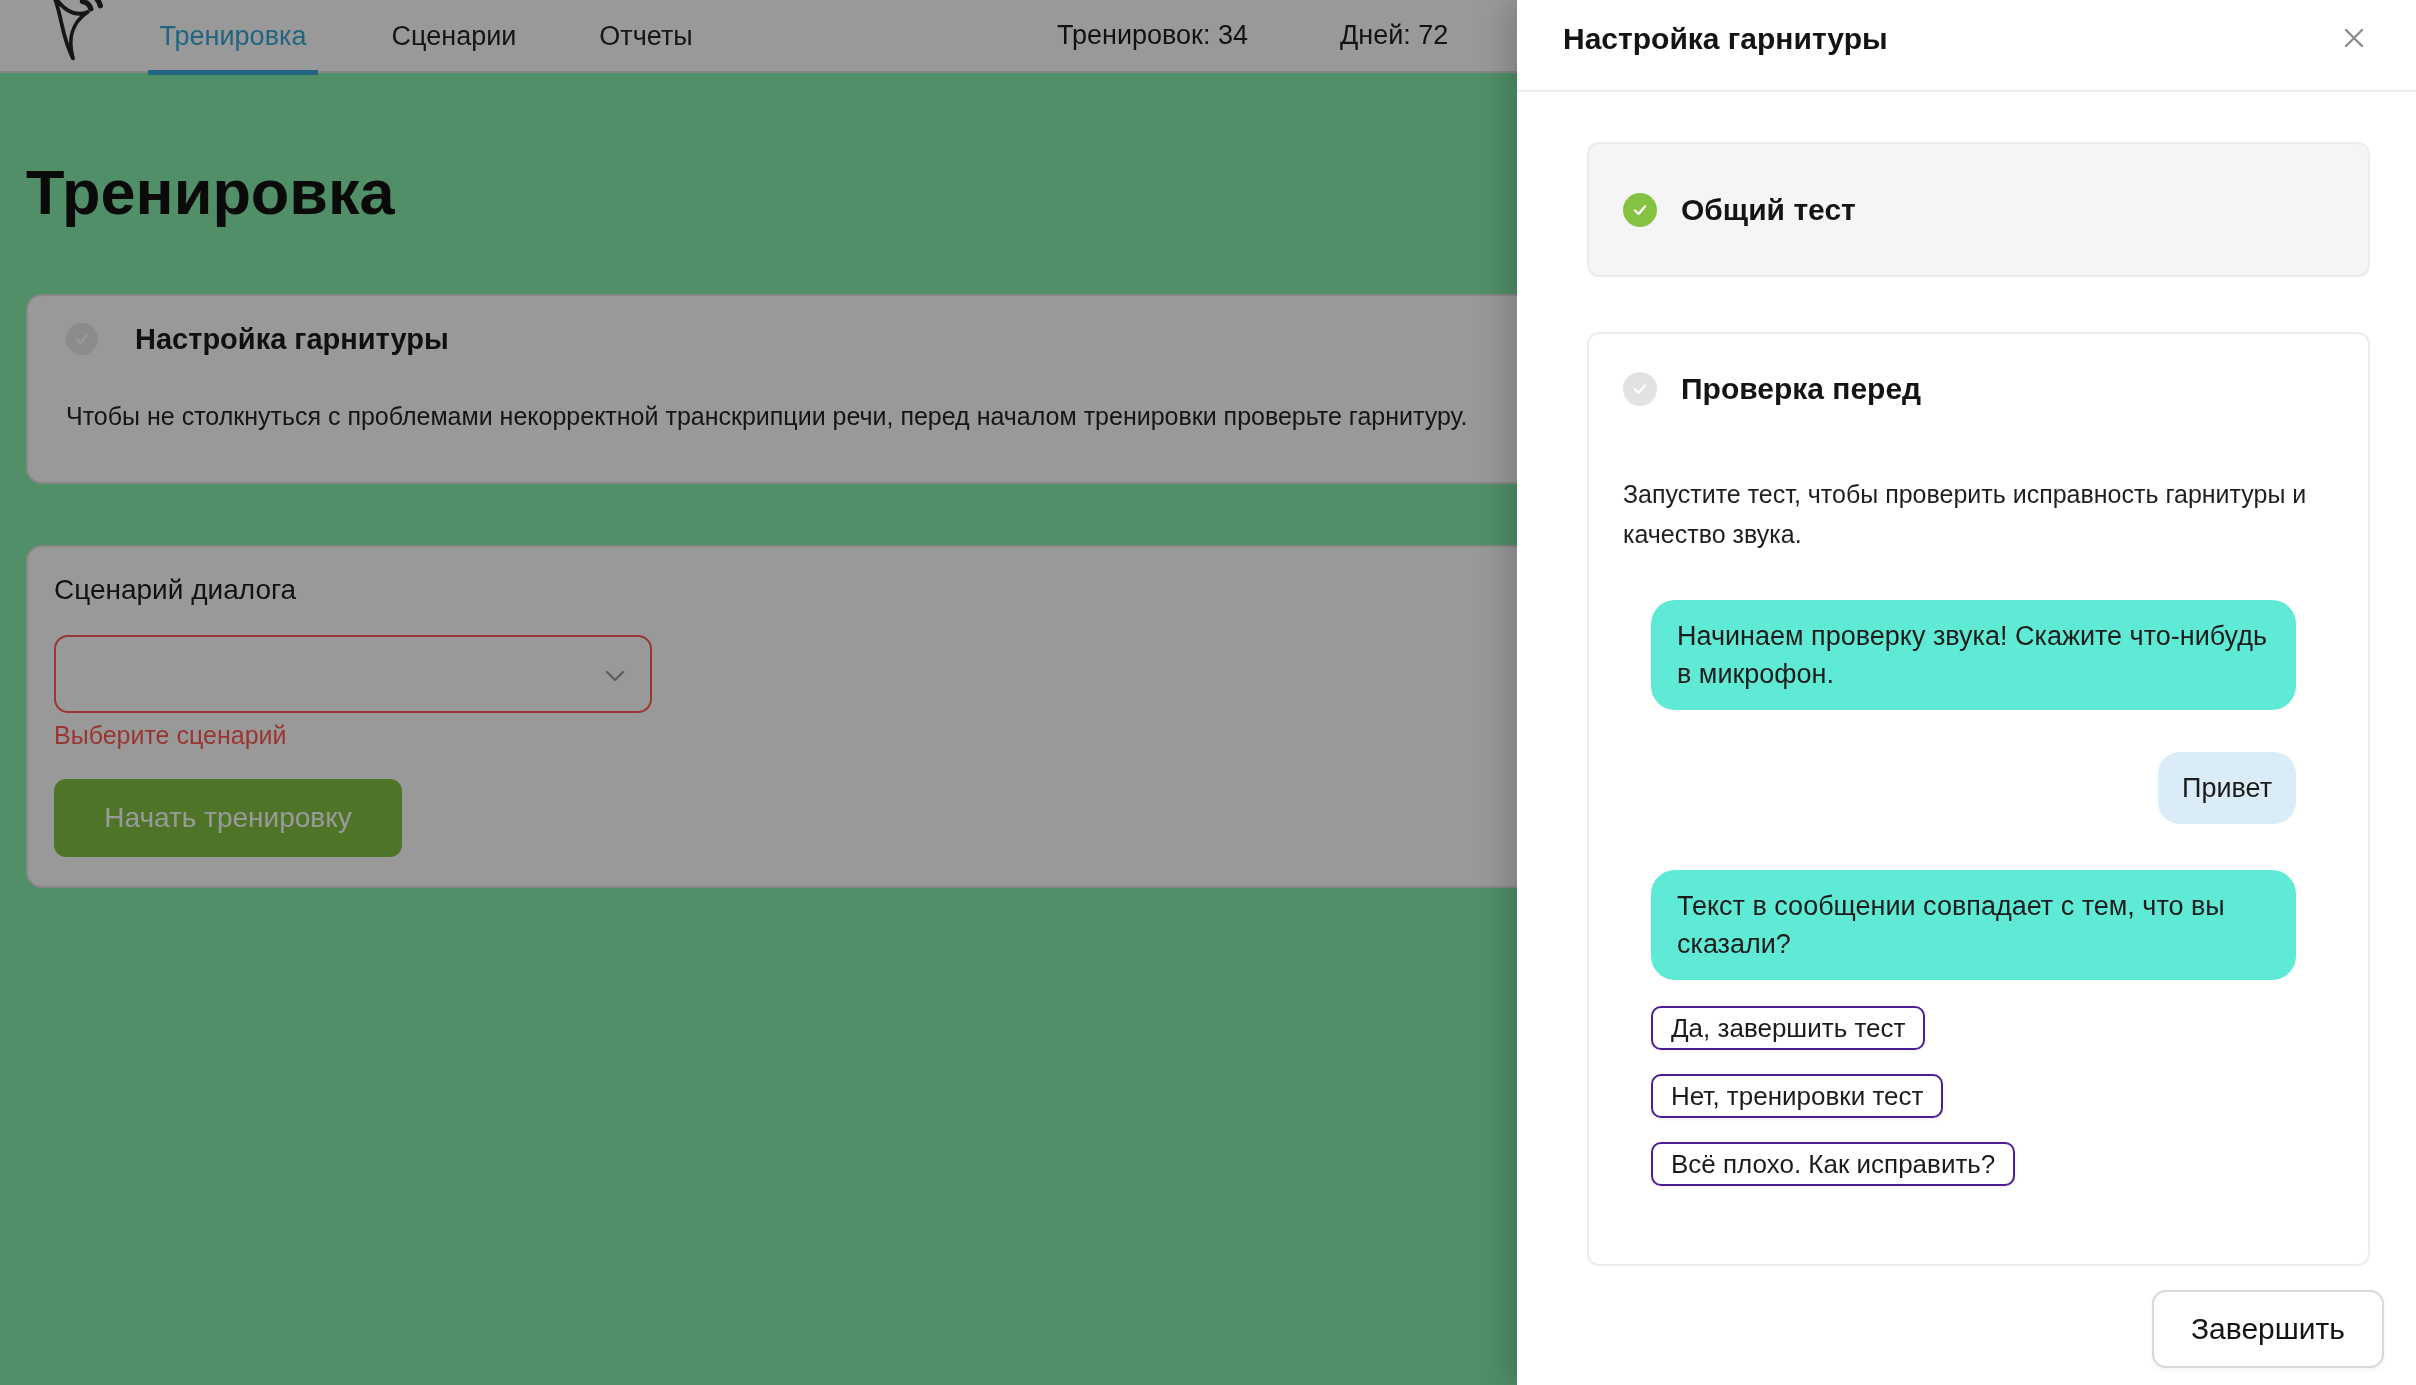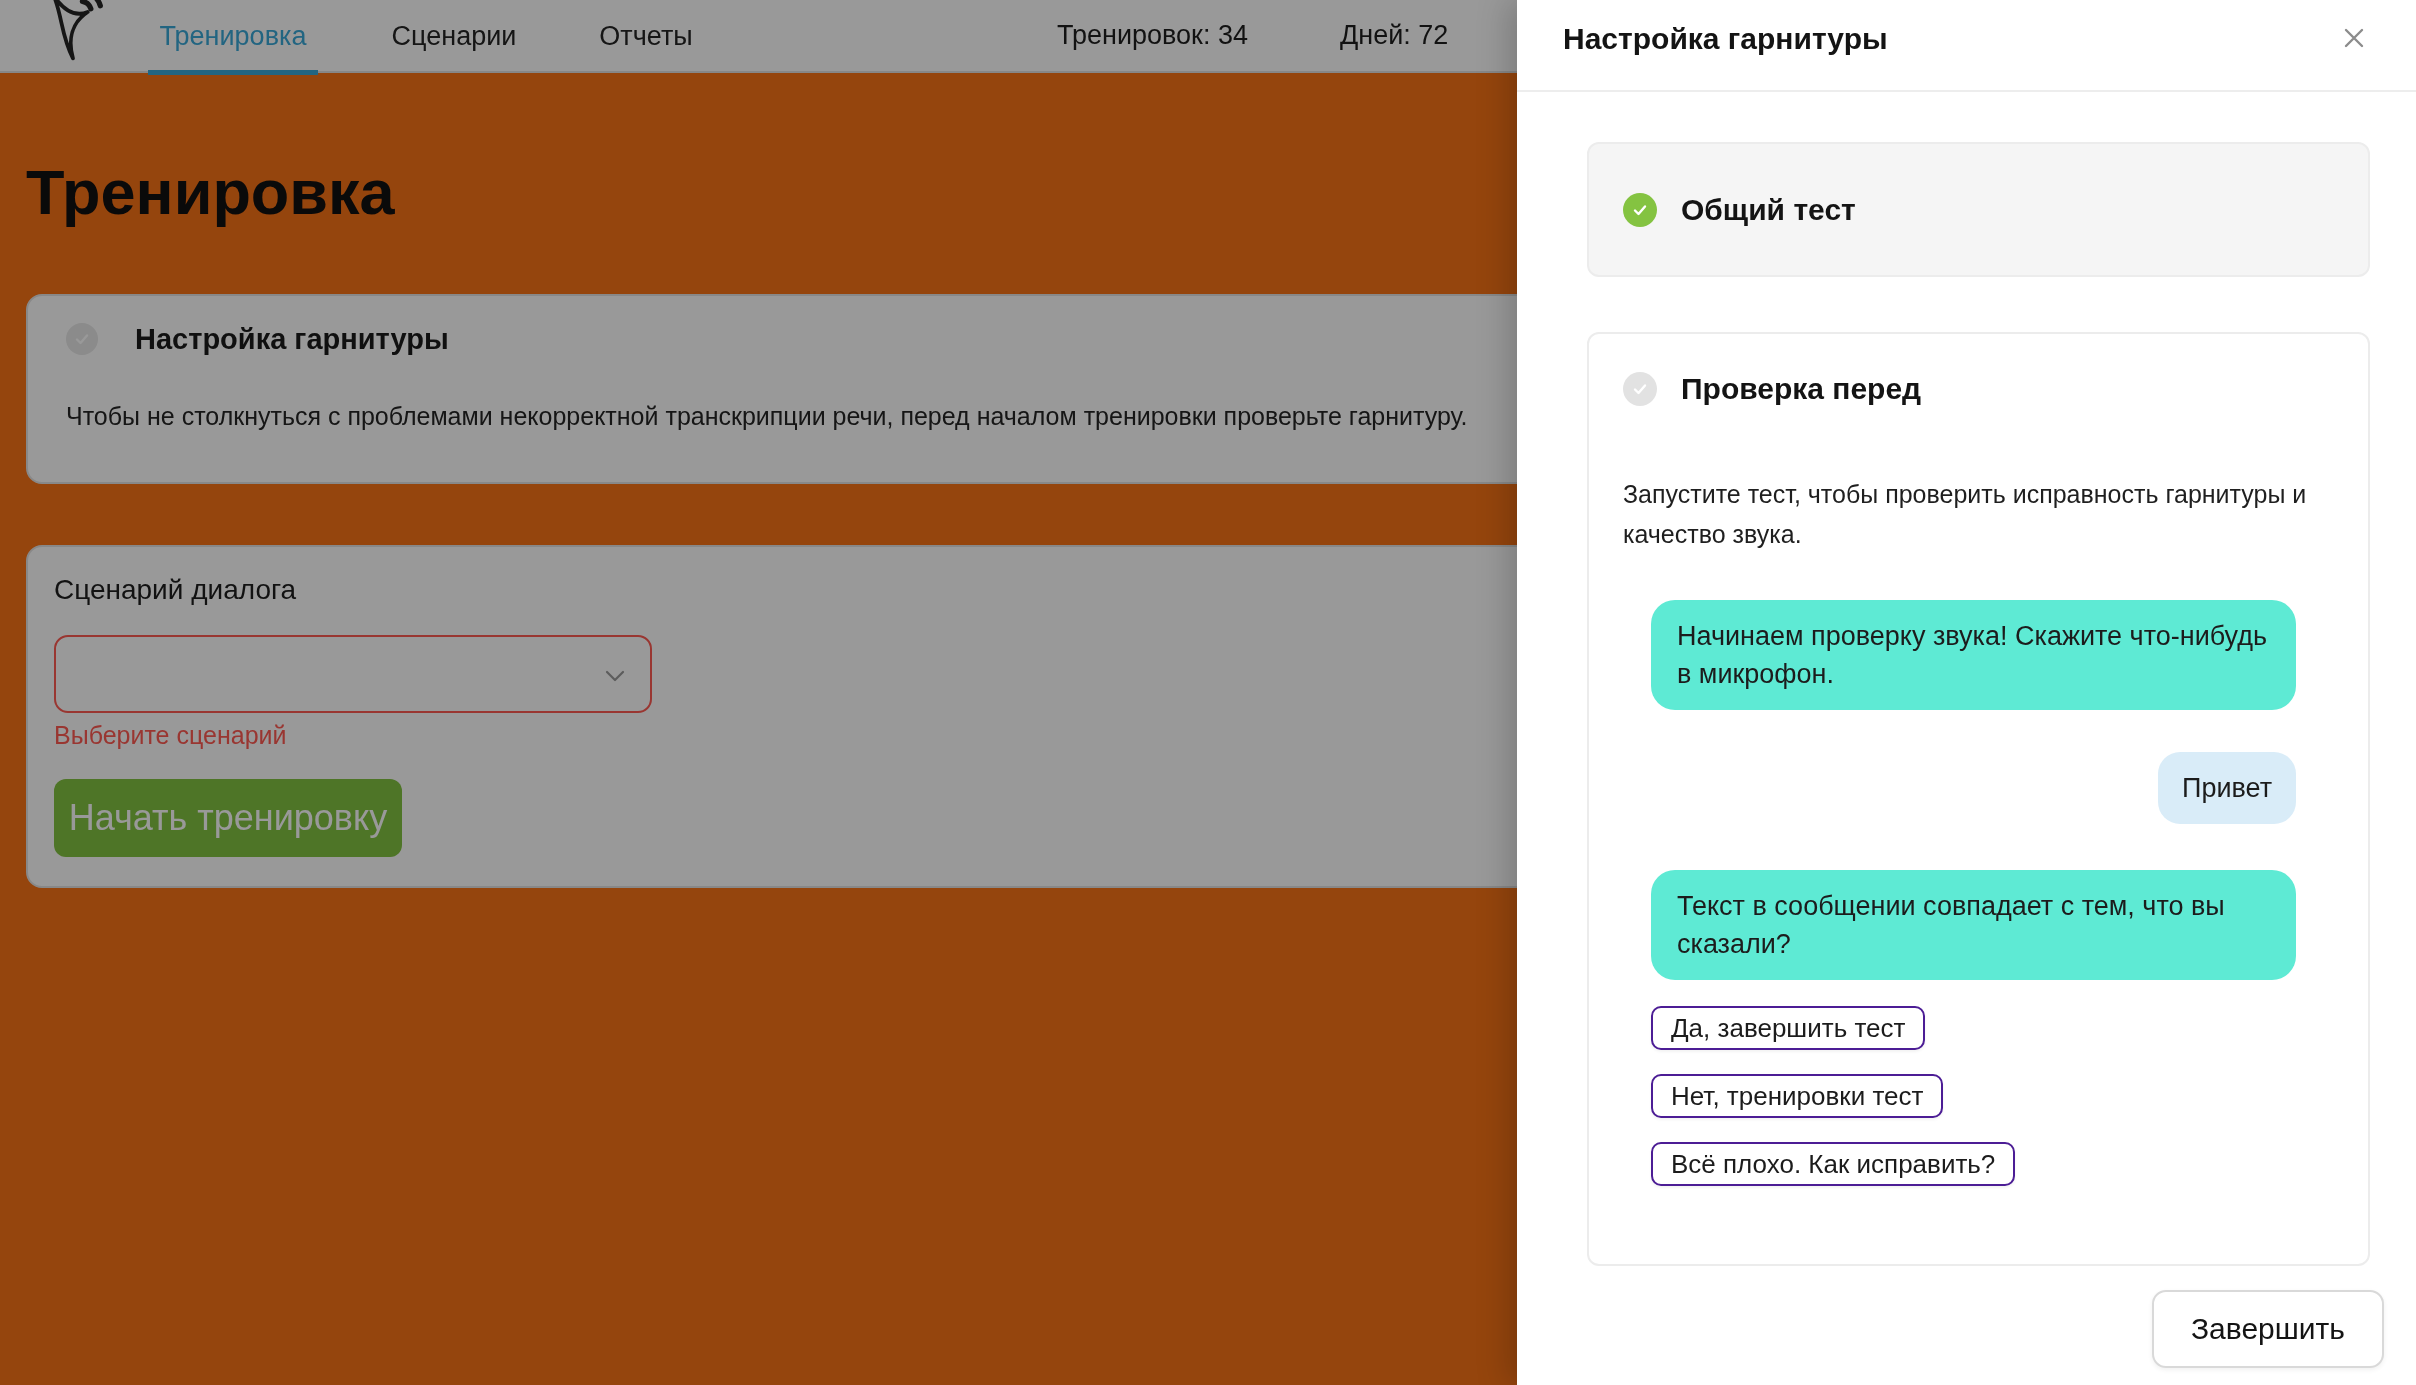--- a/index.html
+++ b/index.html
@@ -1,20 +1,20 @@
 <!DOCTYPE html>
 <html><head>
 <meta charset="utf-8">
 <style>
   html,body{margin:0;padding:0;background:#777;}
   *{box-sizing:border-box;font-family:"Liberation Sans",sans-serif;}
   .screen{position:relative;width:2416px;height:1385px;overflow:hidden;background:#f5f5f5;}
 
   
-  .page{position:absolute;inset:0;z-index:0;background:#f97316;}
+  .page{position:absolute;inset:0;z-index:0;background:#86efac;}
   .app-header{position:absolute;top:0;left:0;right:0;height:73px;background:#ffffff;border-bottom:2px solid #e2e2e2;}
   .logo{position:absolute;left:36px;top:-8px;width:76px;height:80px;}
   .tab{position:absolute;top:0;height:73px;display:flex;align-items:center;justify-content:center;font-size:27px;color:#262626;cursor:pointer;}
   .tab-1{left:148px;width:170px;color:#3aa8d8;}
   .tab-1::after{content:"";position:absolute;left:0;right:0;bottom:-2px;height:5px;background:#3aa8d8;}
   .tab-2{left:391px;width:126px;}
   .tab-3{left:596px;width:100px;}
   .stat{position:absolute;top:0;height:70px;display:flex;align-items:center;font-size:27px;color:#1f1f1f;}
   .stat-1{left:1057px;}
   .stat-2{left:1340px;}
@@ -27,21 +27,21 @@
   .hs-title{margin:0;font-size:29px;font-weight:700;color:#1c1c1c;line-height:34px;}
   .hs-desc{position:absolute;left:38px;top:398px;margin:0;font-size:25px;color:#262626;line-height:32px;}
   .card-headset .hs-desc{top:104px;}
 
   .card-scenario{top:545px;height:343px;}
   .sc-label{position:absolute;left:26px;top:26px;font-size:28px;color:#1f1f1f;line-height:34px;}
   .select{position:absolute;left:26px;top:88px;width:598px;height:78px;border:2px solid #ff5a52;border-radius:14px;background:#fff;display:flex;align-items:center;padding:0 60px 0 24px;cursor:pointer;}
   .select-value{font-size:27px;color:#262626;flex:1;}
   .chevron{position:absolute;right:22px;top:26px;width:26px;height:26px;}
   .error-text{position:absolute;left:26px;top:172px;font-size:25px;color:#ff5a52;line-height:32px;}
-  .btn-start{position:absolute;left:26px;top:232px;width:348px;height:78px;border:none;border-radius:12px;background:#82c341;color:#ffffff;font-size:36px;cursor:pointer;}
+  .btn-start{position:absolute;left:26px;top:232px;width:348px;height:78px;border:none;border-radius:12px;background:#82c341;color:#ffffff;font-size:28px;cursor:pointer;}
 
   
   .mask{position:absolute;inset:0;background:rgba(0,0,0,0.40);z-index:10;}
 
   
   .drawer{position:absolute;top:0;right:0;width:899px;height:1385px;background:#fff;z-index:20;box-shadow:-10px 0 30px rgba(0,0,0,0.18);}
   .drawer-header{position:relative;height:92px;border-bottom:2px solid #ededed;display:flex;align-items:center;padding:0 46px 12px 46px;}
   .drawer-title{font-size:30px;font-weight:700;color:#141414;}
   .btn-close{position:absolute;right:42px;top:18px;width:40px;height:40px;background:none;border:none;padding:0;cursor:pointer;display:flex;align-items:center;justify-content:center;}
   .drawer-body{padding:50px 46px 0 70px;}

